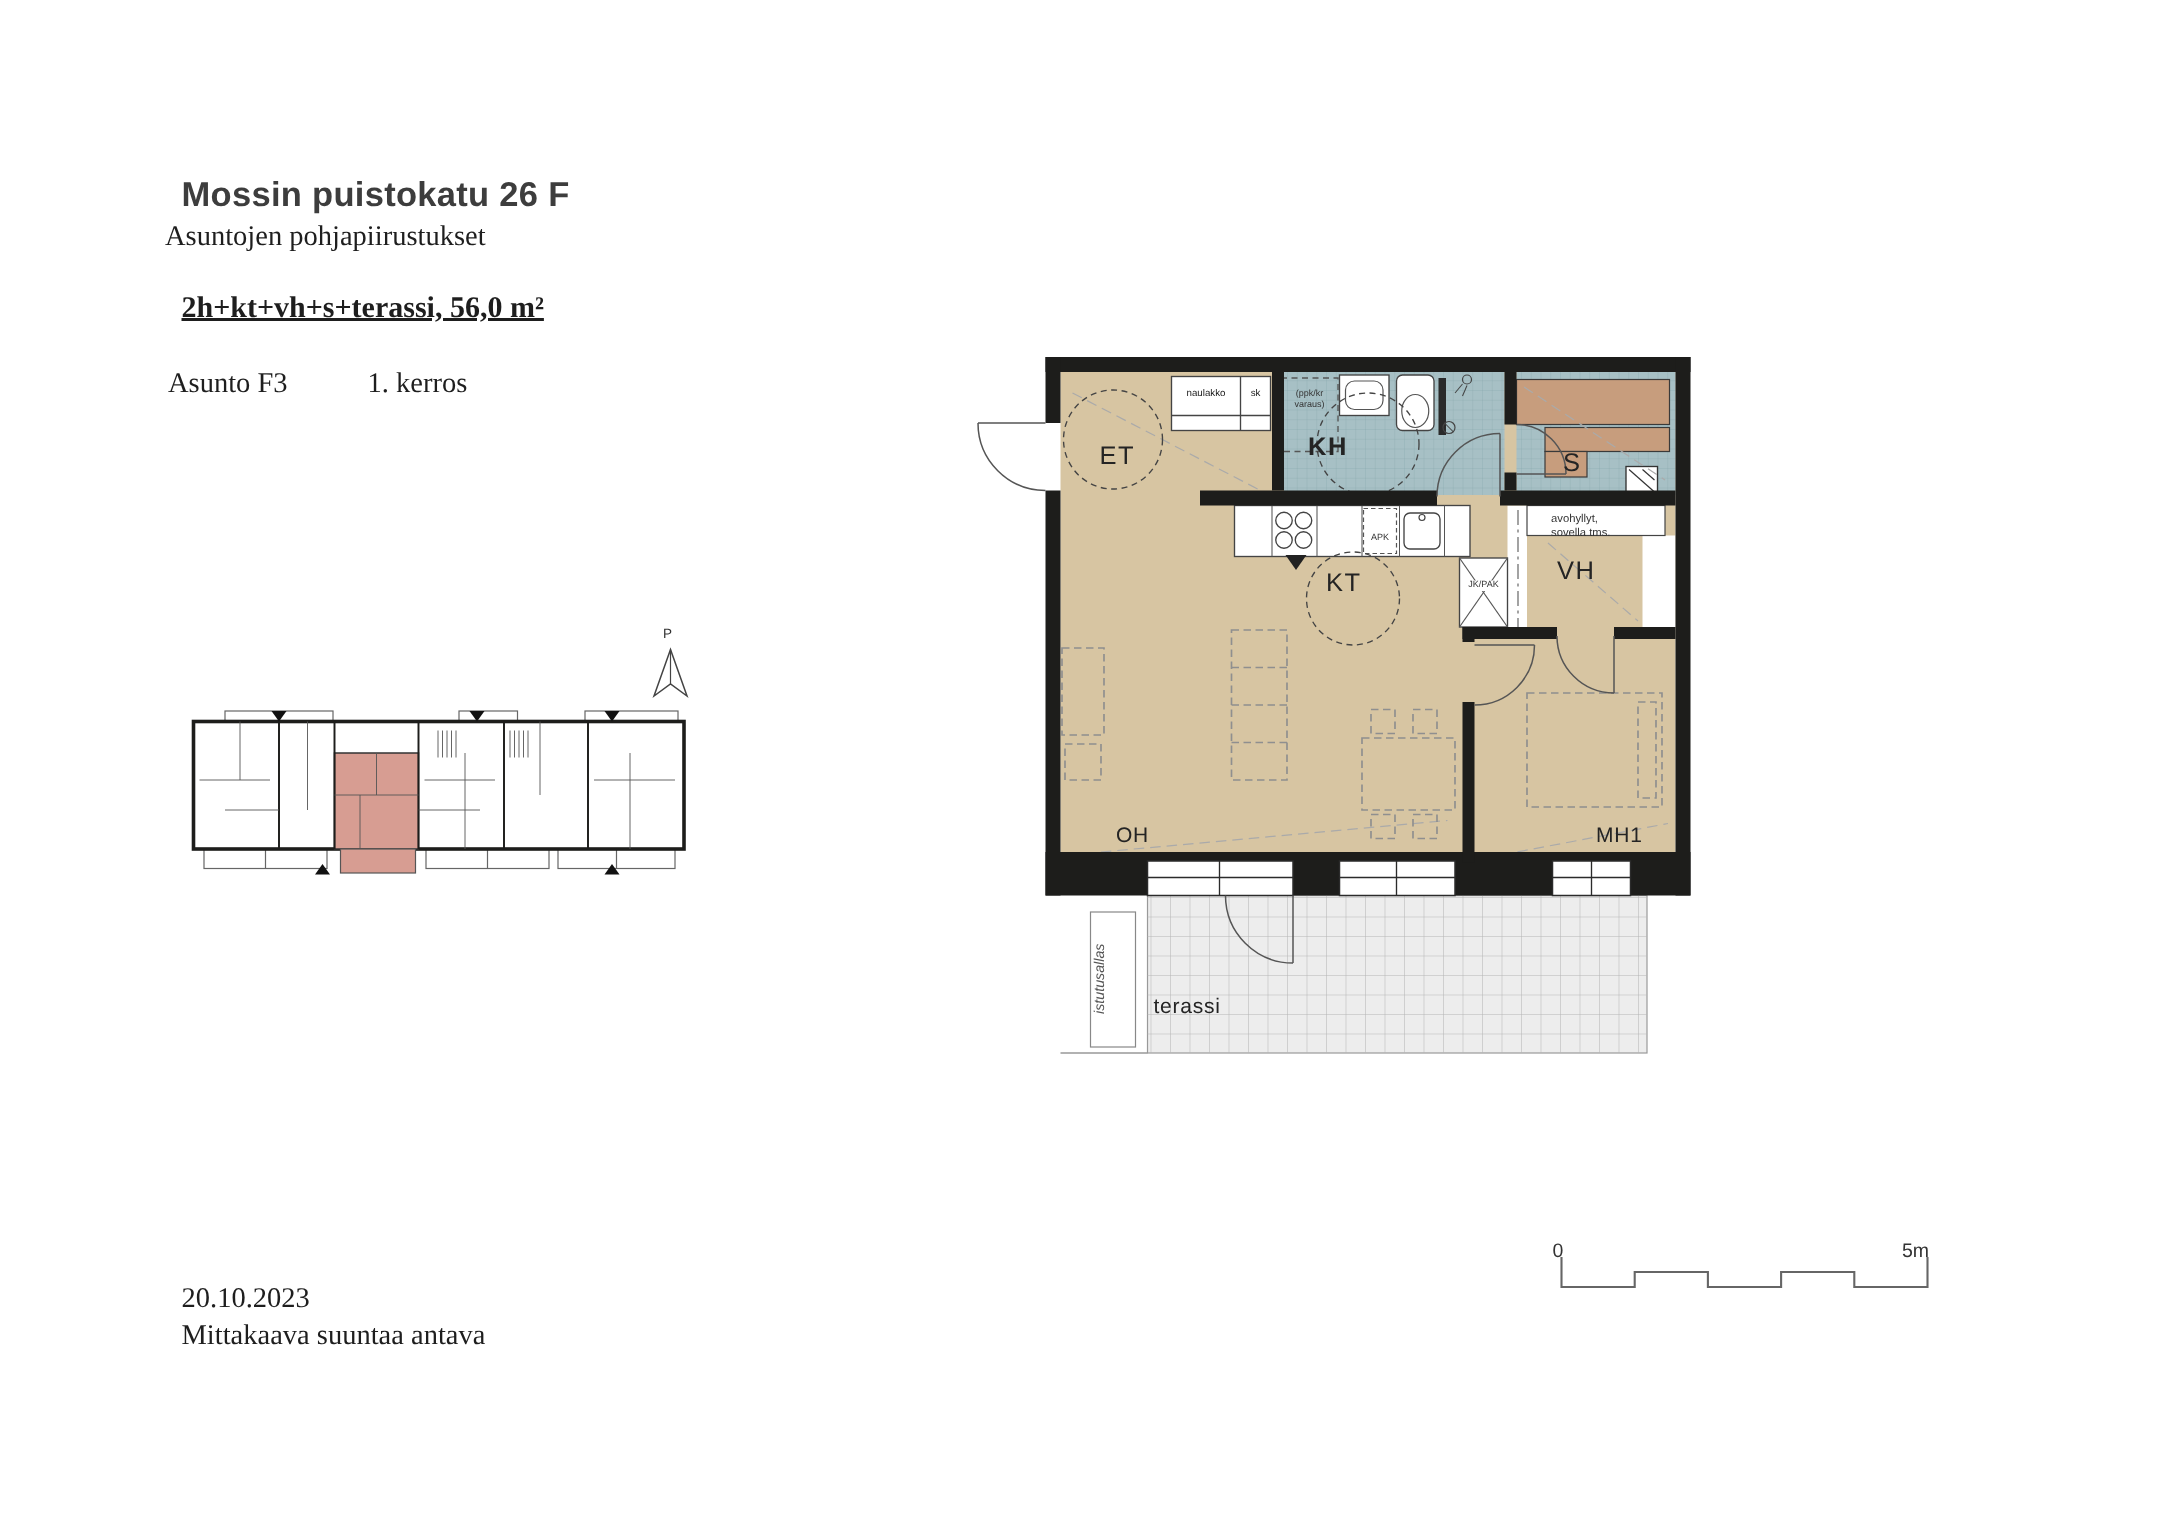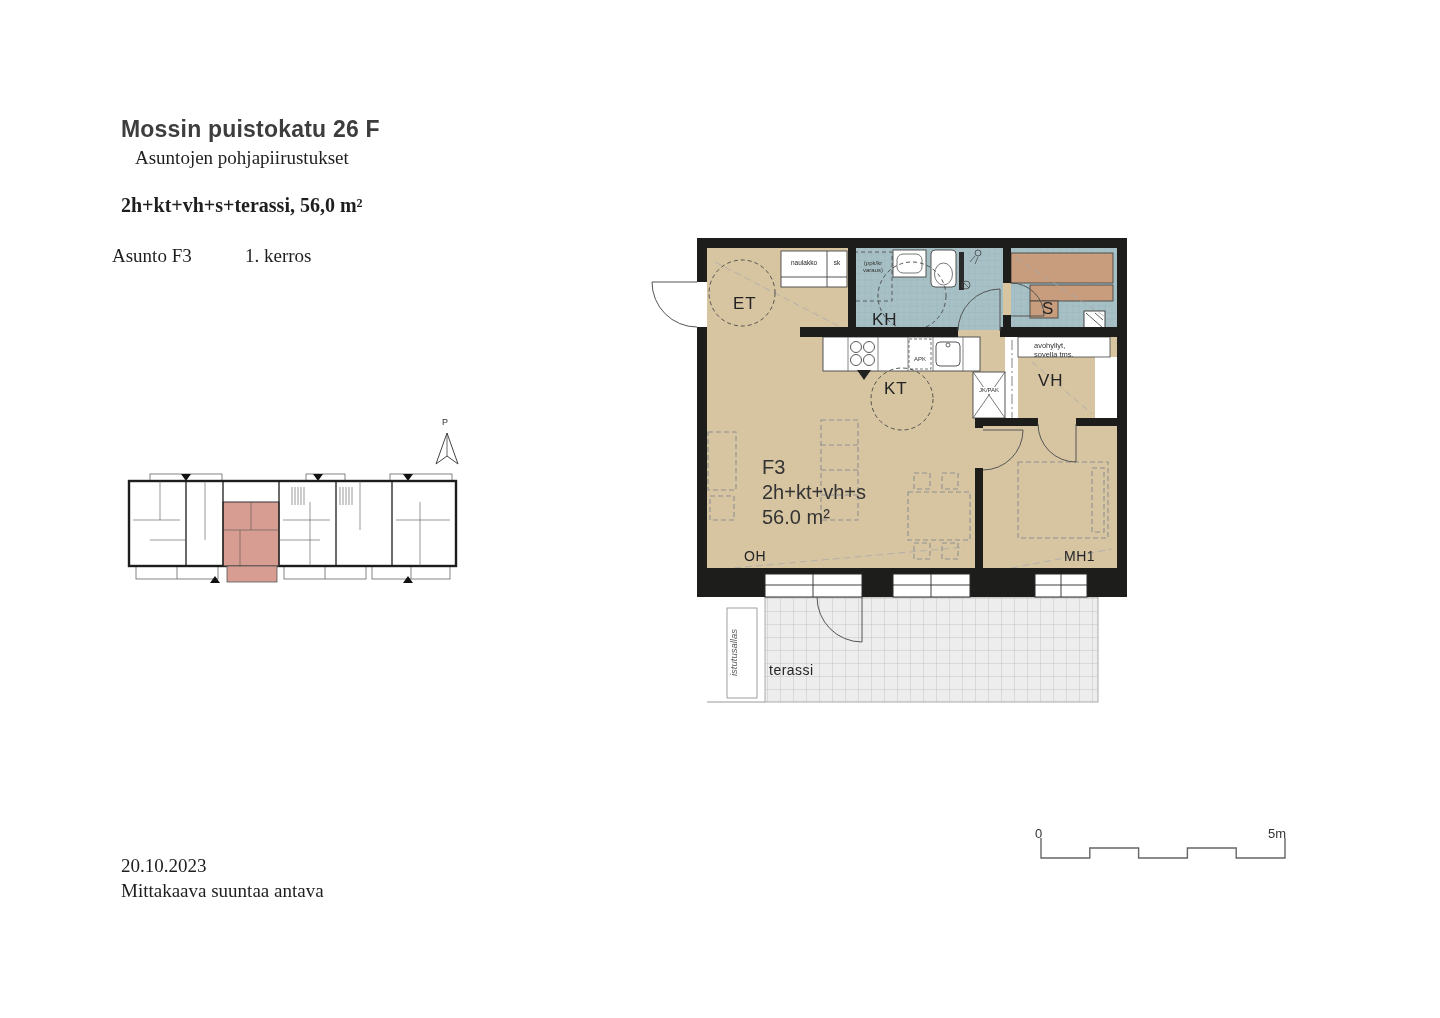--- a/index.html
+++ b/index.html
@@ -23,22 +23,22 @@
   .planter{font-size:9.5px;font-style:italic;color:#555;
            writing-mode:vertical-rl;transform:rotate(180deg);text-align:center;}
   svg{display:block;}
 </style>
 </head>
 <body>
 
 <div id="page">
 
   <div class="lbl title" style="left:121px;top:116px;">Mossin puistokatu 26 F</div>
-  <div class="lbl serif sub" style="left:135px;top:147px;">Asuntojen pohjapiirustukset</div>
-  <div class="lbl serif typeline" style="left:121px;top:194px;">2h+kt+vh+s+terassi, 56,0 m²</div>
+  <div class="lbl serif sub" style="left:110px;top:147px;">Asuntojen pohjapiirustukset</div>
+  <div class="lbl serif typeline" style="left:121px;top:194px;text-decoration:underline;">2h+kt+vh+s+terassi, 56,0 m²</div>
   <div class="lbl serif meta" style="left:112px;top:245px;">Asunto F3</div>
   <div class="lbl serif meta" style="left:245px;top:245px;">1. kerros</div>
 
   <svg class="abs" style="left:120px;top:455px;" width="350" height="140" viewBox="120 455 350 140">
 
     <g stroke="#666" stroke-width="0.8" fill="#fff">
       <rect x="150" y="474" width="72" height="7"></rect>
       <rect x="306" y="474" width="39" height="7"></rect>
       <rect x="390" y="474" width="62" height="7"></rect>
     </g>
@@ -266,33 +266,28 @@
       <line x1="983" y1="430" x2="1023" y2="430"></line>
       <path d="M1023 430 A 40 40 0 0 1 983 470"></path>
       <line x1="1076" y1="424" x2="1076" y2="462"></line>
       <path d="M1038 424 A 38 38 0 0 0 1076 462"></path>
       <line x1="862" y1="597" x2="862" y2="642"></line>
       <path d="M817 597 A 45 45 0 0 0 862 642"></path>
     </g>
   </svg>
 
   <div class="lbl room" style="left:733px;top:294px;">ET</div>
-  <div class="lbl room" style="left:872px;top:310px;">KH</div>
+  <div class="lbl room" style="left:872px;top:288px;font-weight:bold;">KH</div>
   <div class="lbl room" style="left:1042px;top:299px;">S</div>
   <div class="lbl room" style="left:884px;top:379px;">KT</div>
   <div class="lbl room" style="left:1038px;top:371px;">VH</div>
   <div class="lbl room-sm" style="left:744px;top:548px;">OH</div>
   <div class="lbl room-sm" style="left:1064px;top:548px;text-align:right;">MH1</div>
   <div class="lbl room-sm" style="left:769px;top:662px;">terassi</div>
 
-  <div class="lbl unitblock" style="left:762px;top:455px;">
-    <div>F3</div>
-    <div>2h+kt+vh+s</div>
-    <div>56.0 m²</div>
-  </div>
 
   <div class="lbl tiny" style="left:781px;top:259px;width:46px;">naulakko</div>
   <div class="lbl tiny" style="left:827px;top:259px;width:20px;">sk</div>
   <div class="lbl tiny2" style="left:853px;top:260px;width:40px;">
     <div>(ppk/kr</div>
     <div>varaus)</div>
   </div>
   <div class="lbl shelftxt" style="left:1034px;top:341px;">
     <div>avohyllyt,</div>
     <div>sovella tms.</div>

